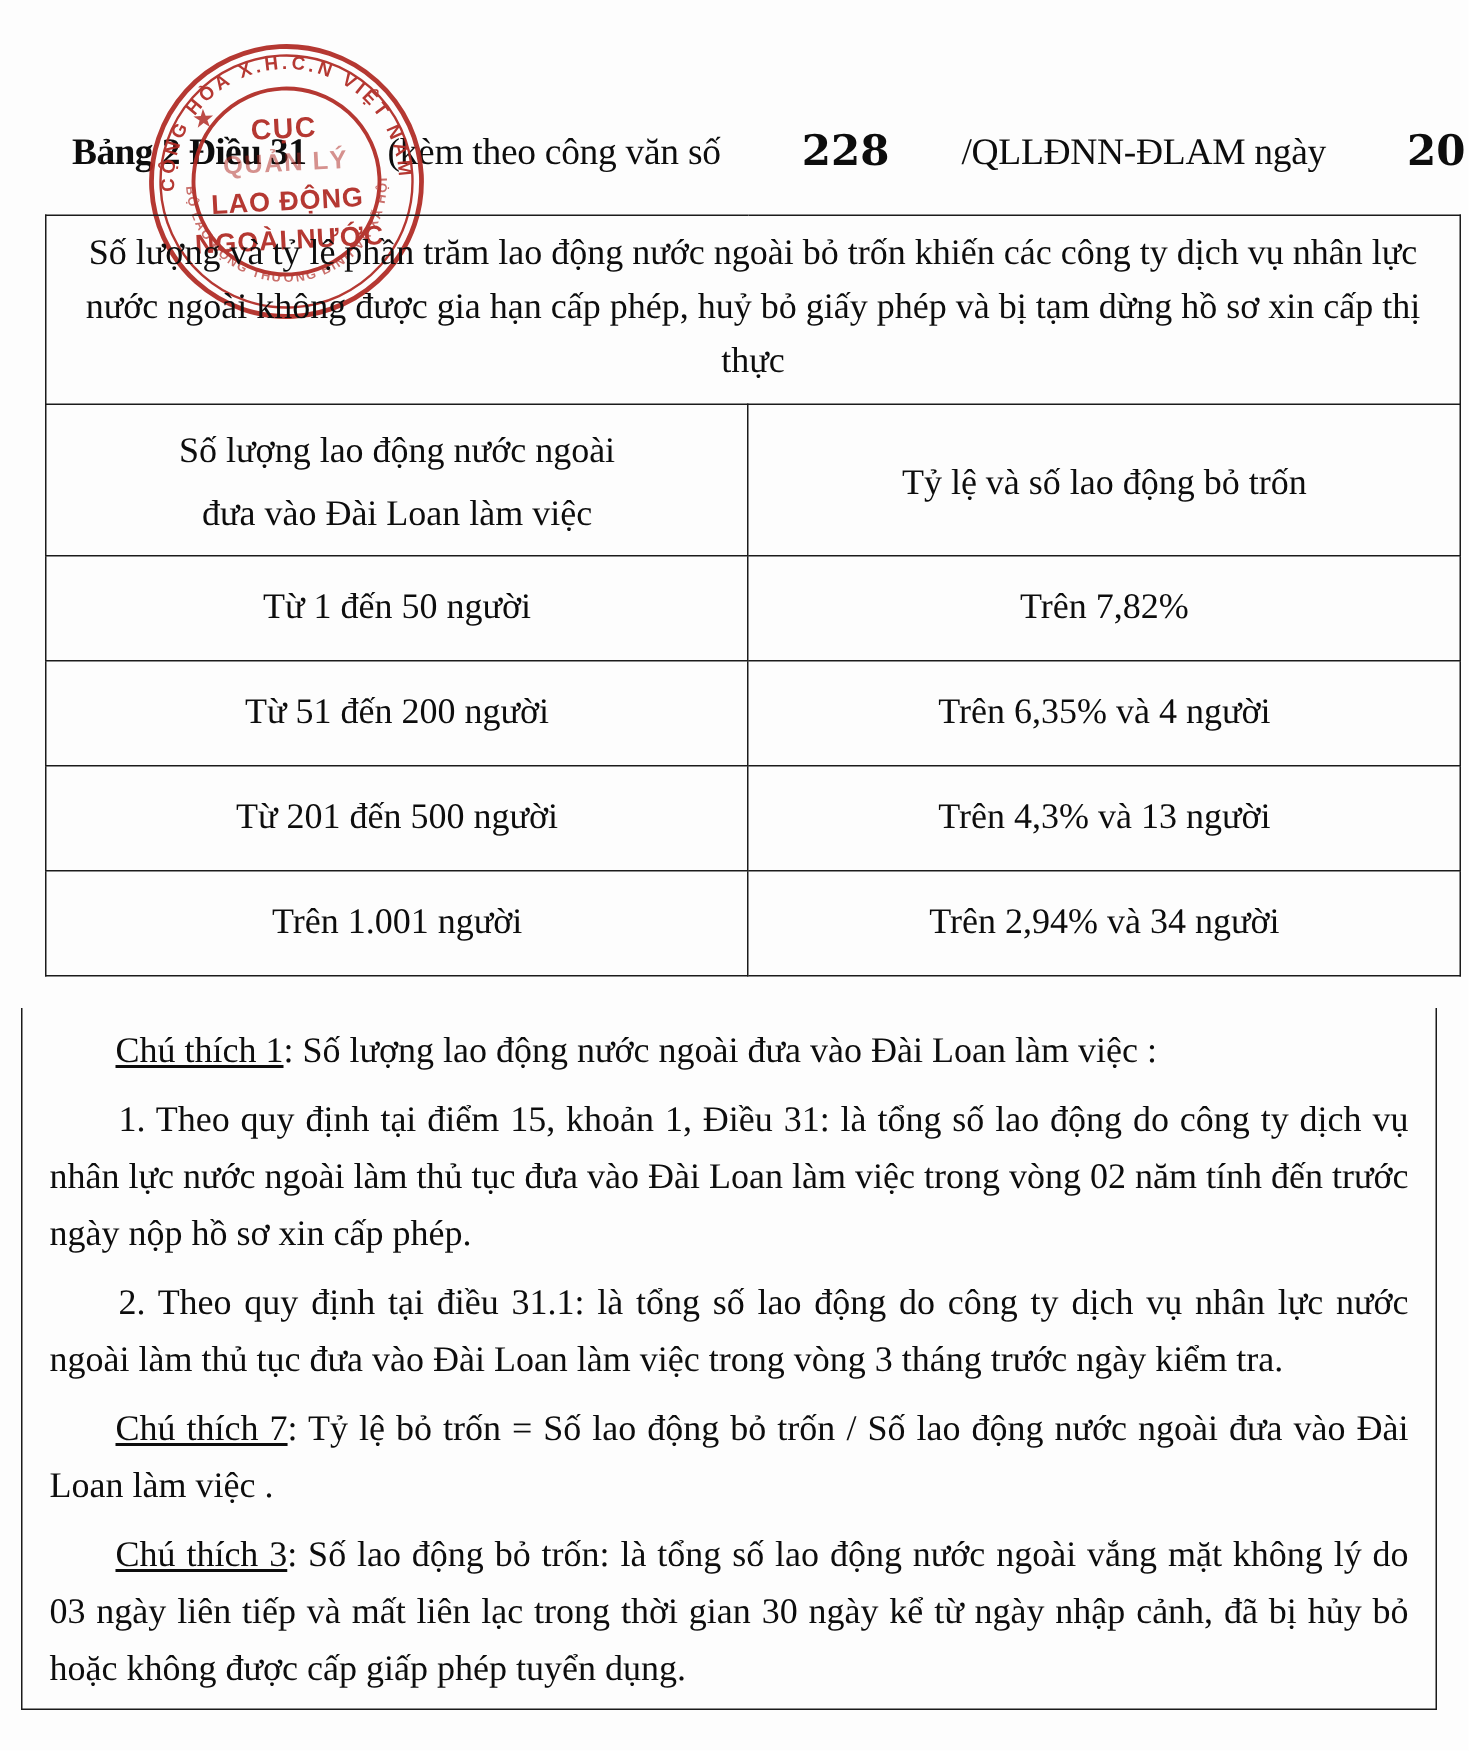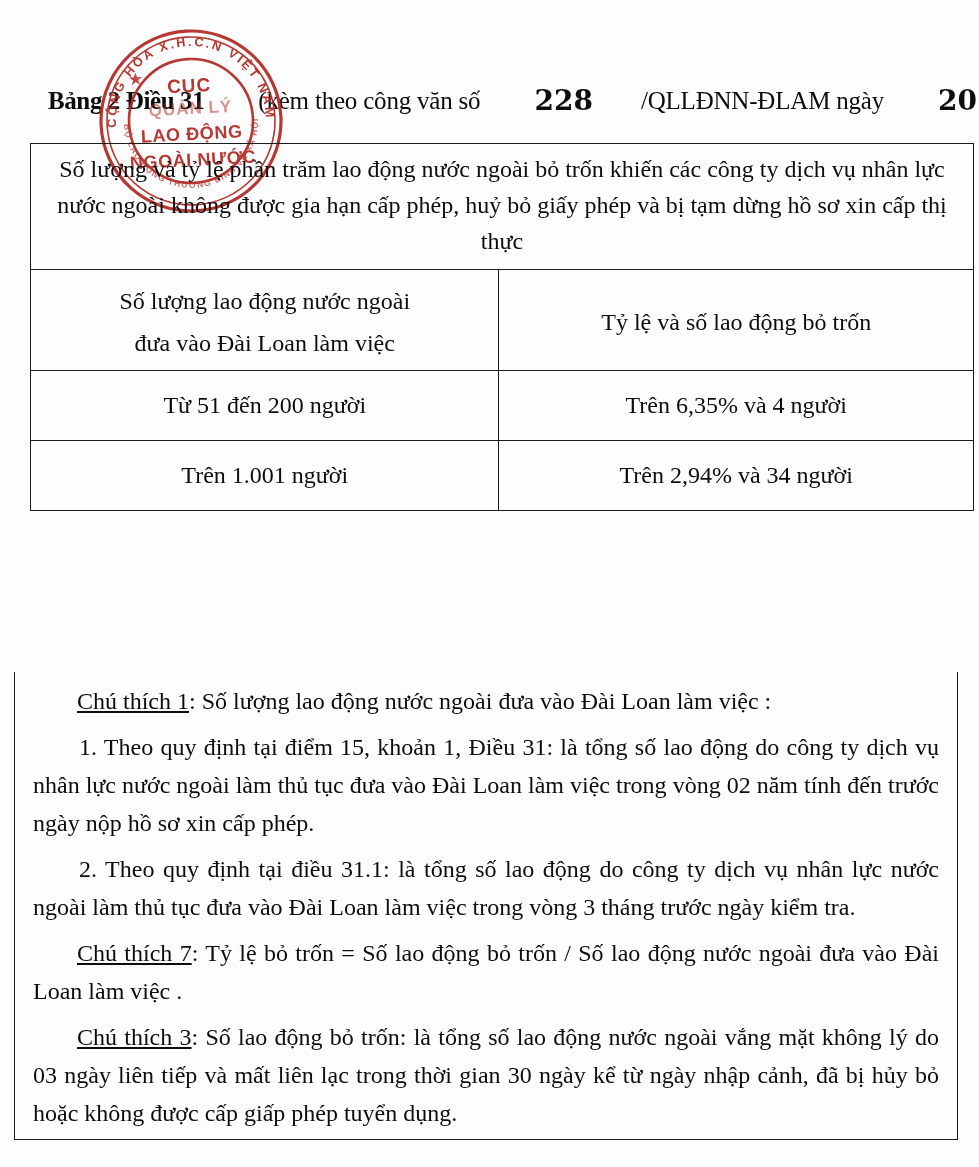--- a/index.html
+++ b/index.html
@@ -160,22 +160,30 @@
       <td class="colhead">
         <span class="l1">Số lượng lao động nước ngoài</span>
         <span class="l2">đưa vào Đài Loan làm việc</span>
       </td>
       <td class="colhead">
         <span class="l1">Tỷ lệ và số lao động bỏ trốn</span>
       </td>
     </tr>
 
     <tr class="datarow">
+      <td>Từ 1 đến 50 người</td>
+      <td>Trên 7,82%</td>
+    </tr>
+    <tr class="datarow">
       <td>Từ 51 đến 200 người</td>
       <td>Trên 6,35% và 4 người</td>
+    </tr>
+    <tr class="datarow">
+      <td>Từ 201 đến 500 người</td>
+      <td>Trên 4,3% và 13 người</td>
     </tr>
     <tr class="datarow">
       <td>Trên 1.001 người</td>
       <td>Trên 2,94% và 34 người</td>
     </tr>
   </tbody>
 </table>
 
 <div id="notes">
   <p><span class="u">Chú thích 1</span><span>:  Số lượng lao động nước ngoài đưa vào Đài Loan làm việc :</span></p>

